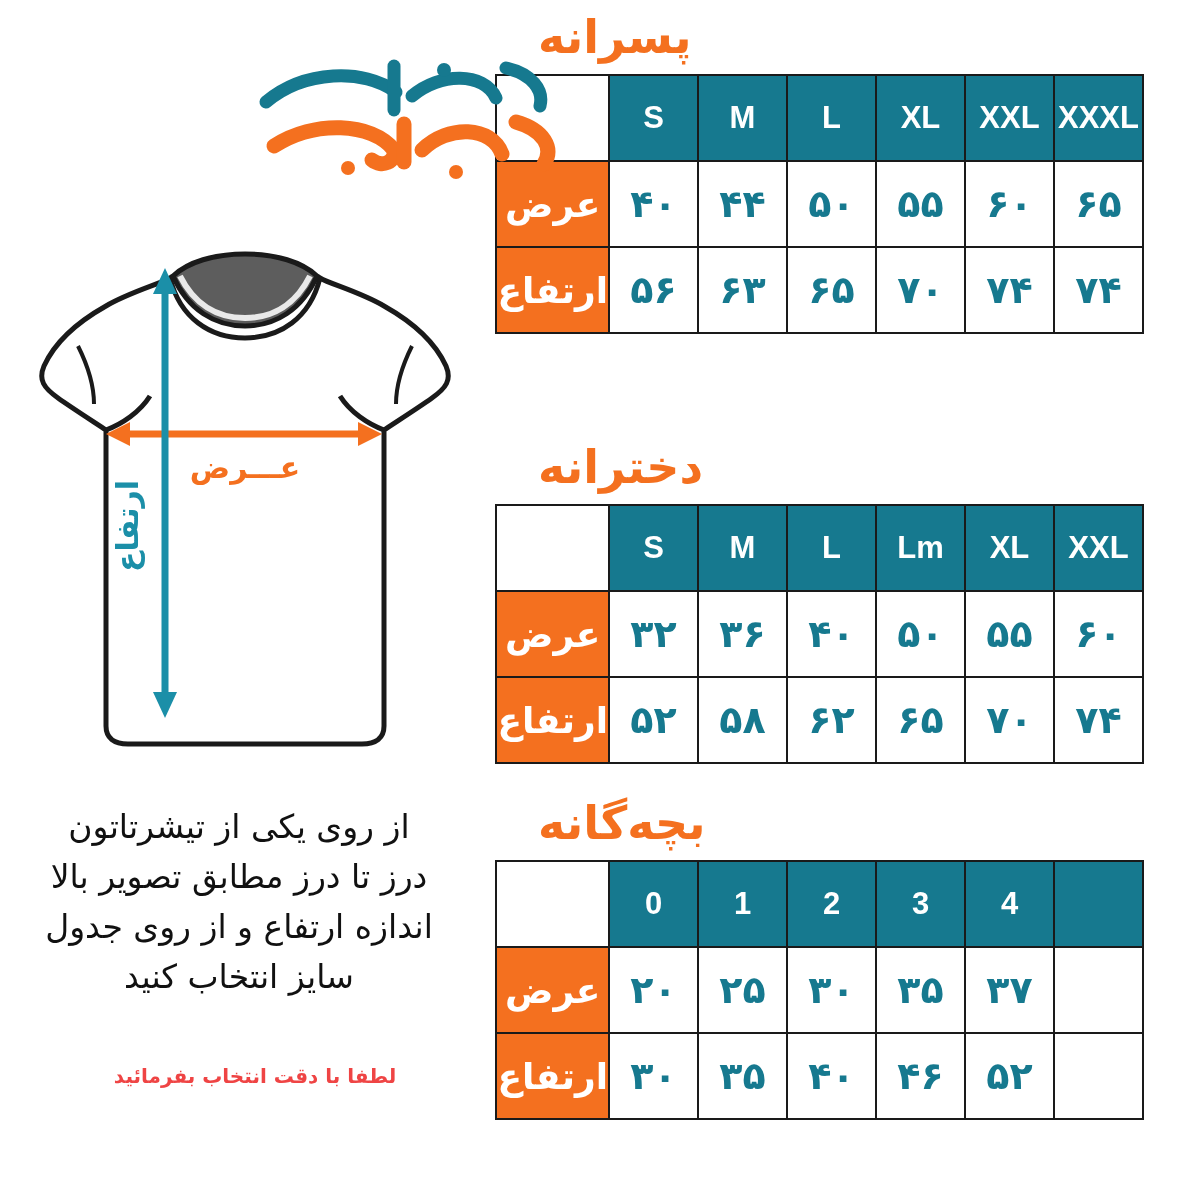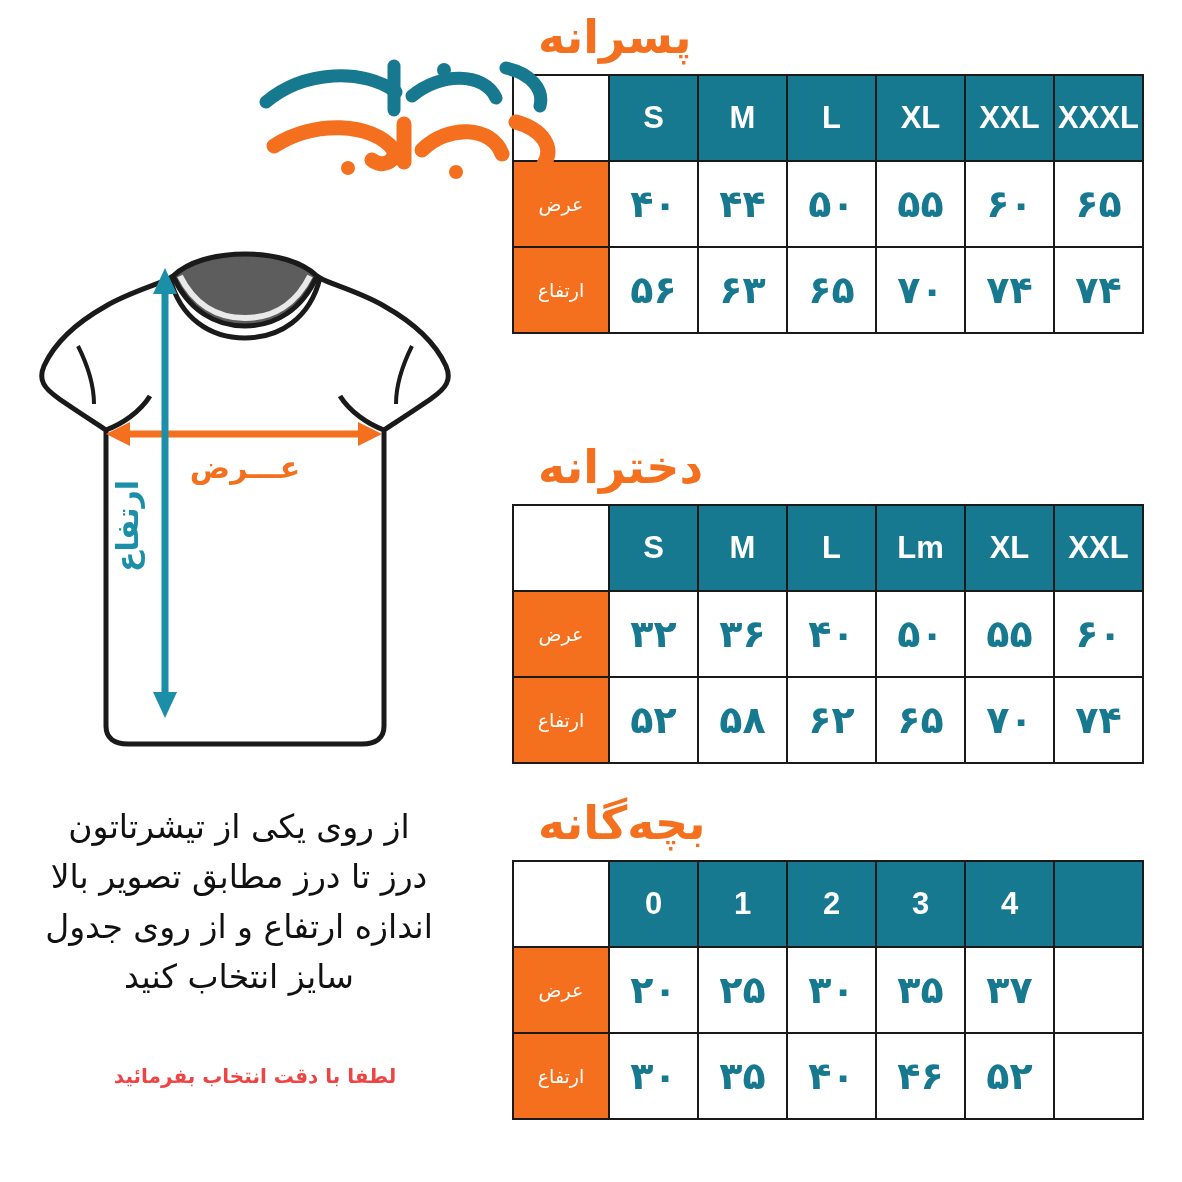--- a/index.html
+++ b/index.html
@@ -65,22 +65,22 @@
     font-size: 31px;
     height: 86px;
     font-family: "Liberation Sans", sans-serif;
   }
 
   .hdr-cell.empty { background: #16798f; }
 
   .rowlabel-cell {
     background: #f4701f;
     color: #ffffff;
-    font-weight: normal;
-    font-size: 19px;
+    font-weight: bold;
+    font-size: 36px;
     height: 86px;
     width: 96px;
   }
 
   .val-cell {
     background: #ffffff;
     color: #16798f;
     font-weight: bold;
     font-size: 38px;
     height: 86px;

